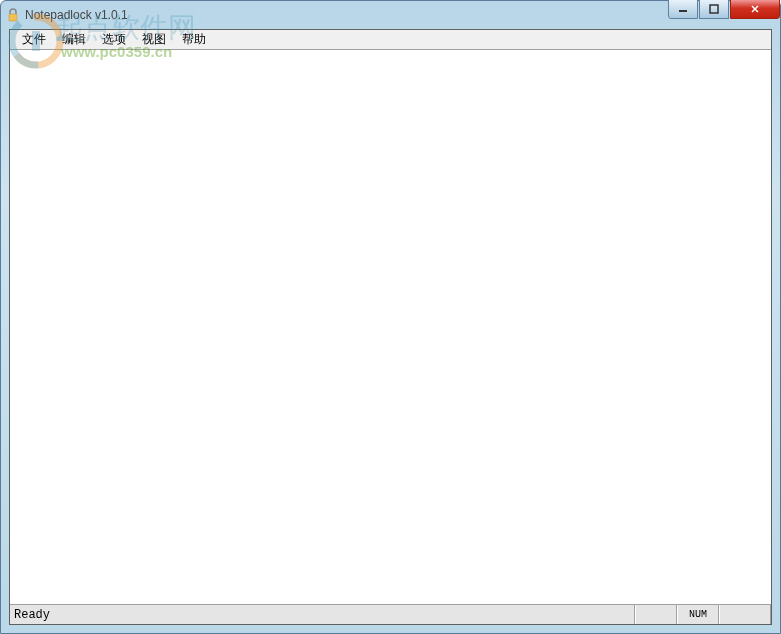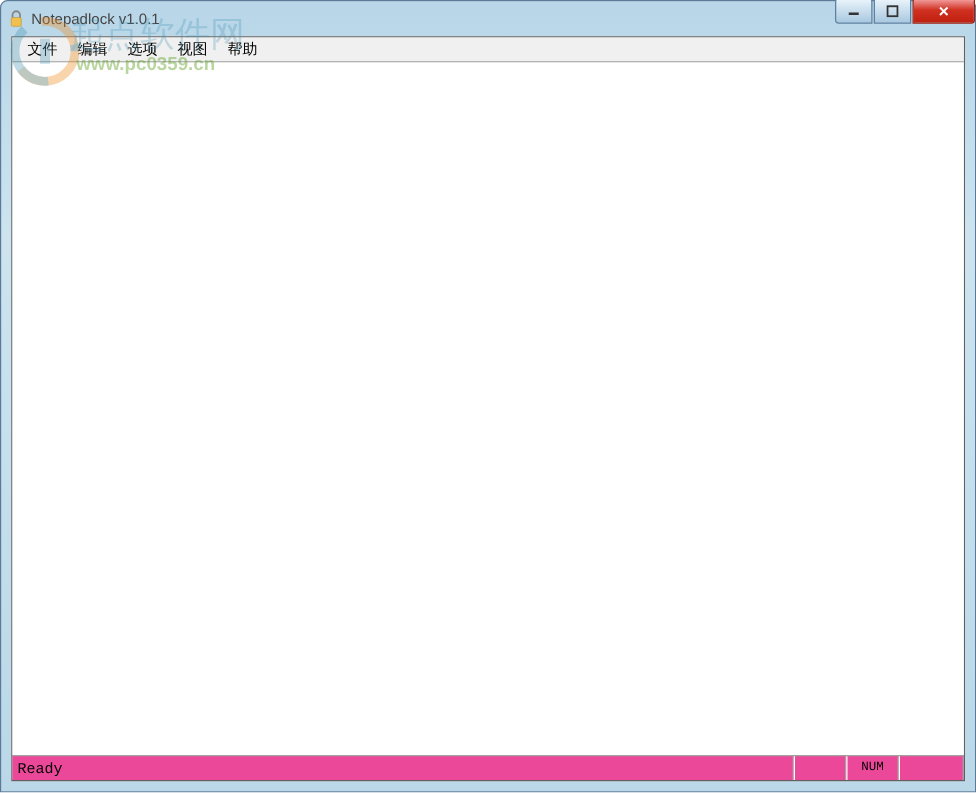--- a/index.html
+++ b/index.html
@@ -104,21 +104,21 @@
       font-family: SimSun, "Microsoft YaHei", sans-serif;
     }
     .editor {
       flex: 1;
       background: #fff;
       position: relative;
       overflow: hidden;
     }
     .statusbar {
       height: 20px;
-      background: #ec4899;
+      background: #e5e5e5;
       border-top: 1px solid #a0a0a0;
       display: flex;
       align-items: center;
       font-size: 12px;
       font-family: "Courier New", monospace;
     }
     .status-left {
       flex: 1;
       padding-left: 4px;
       border-right: 1px solid #a0a0a0;

